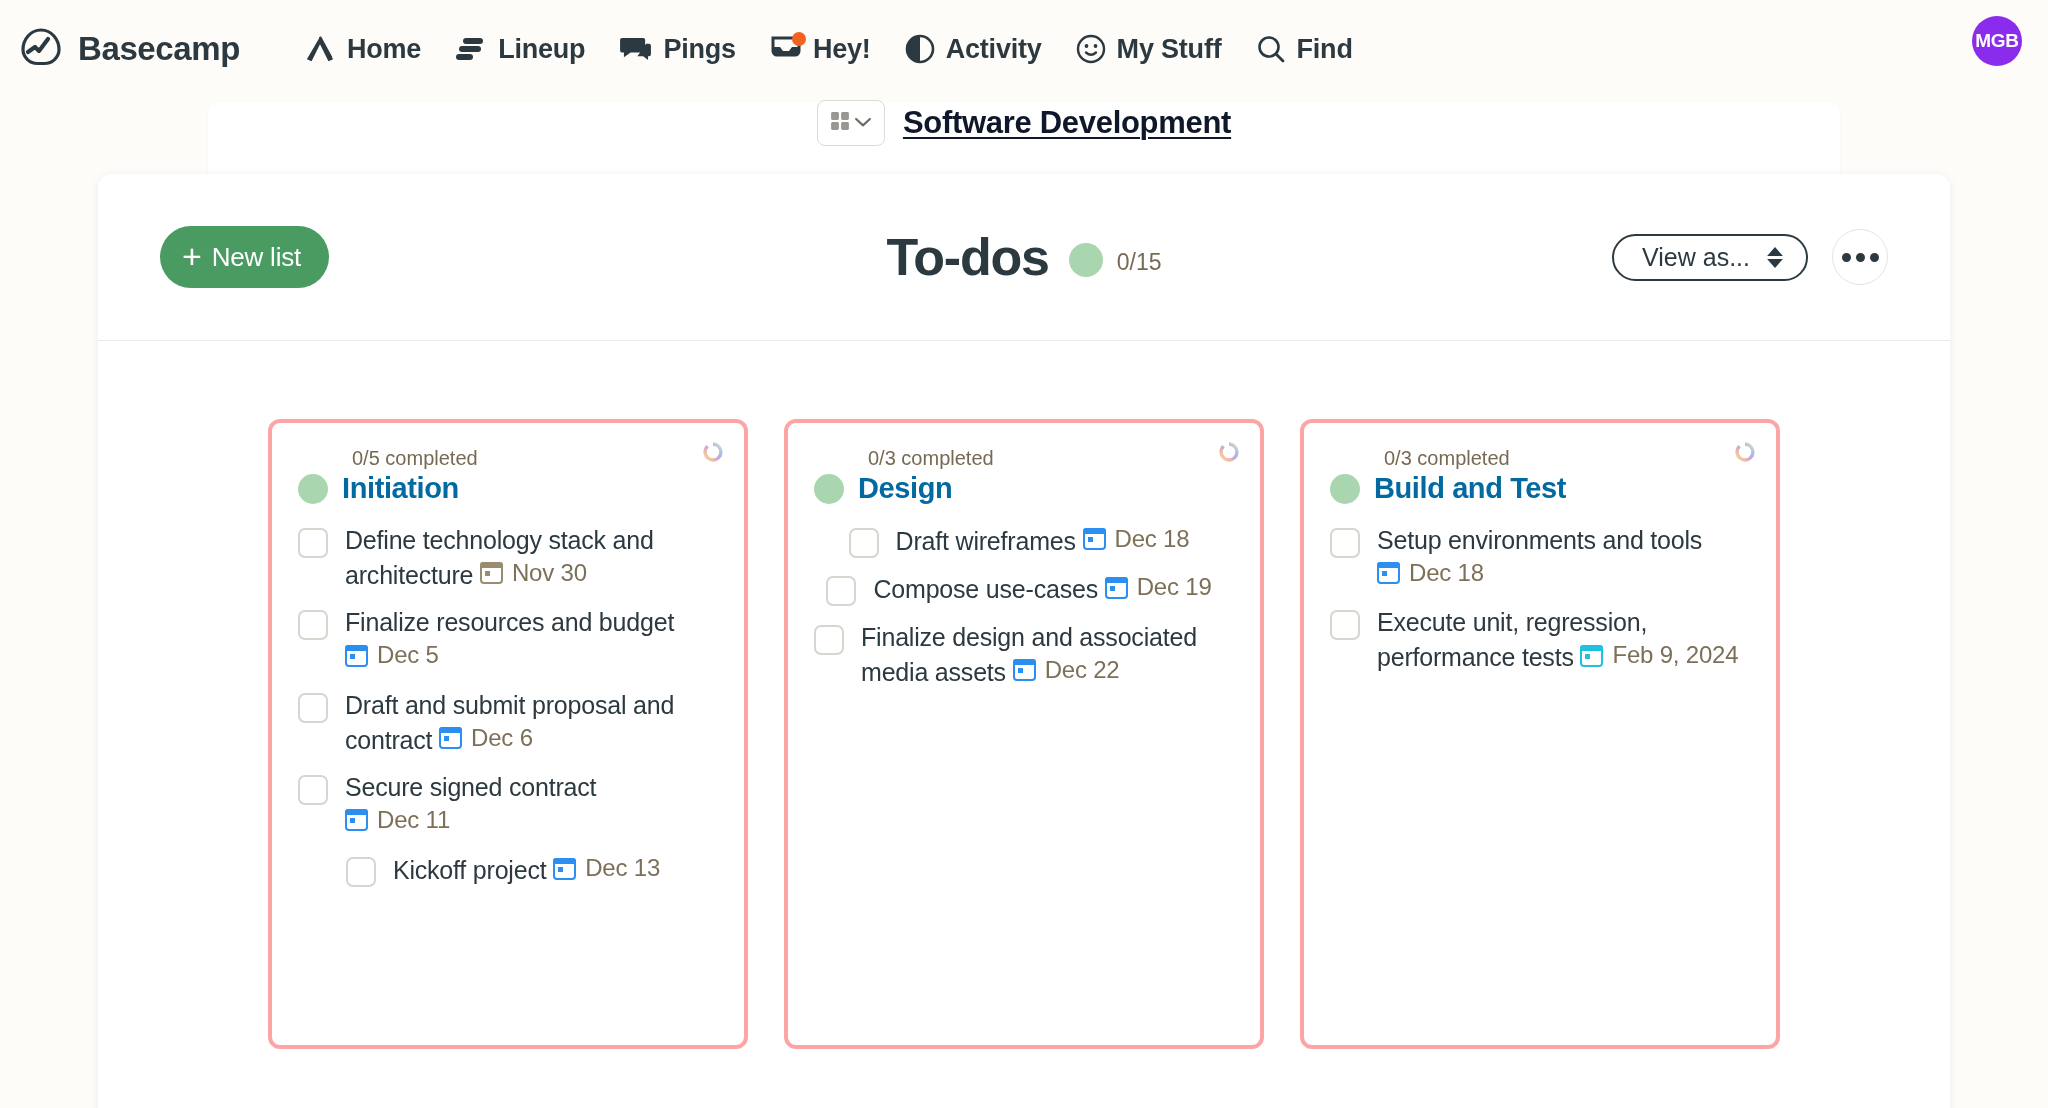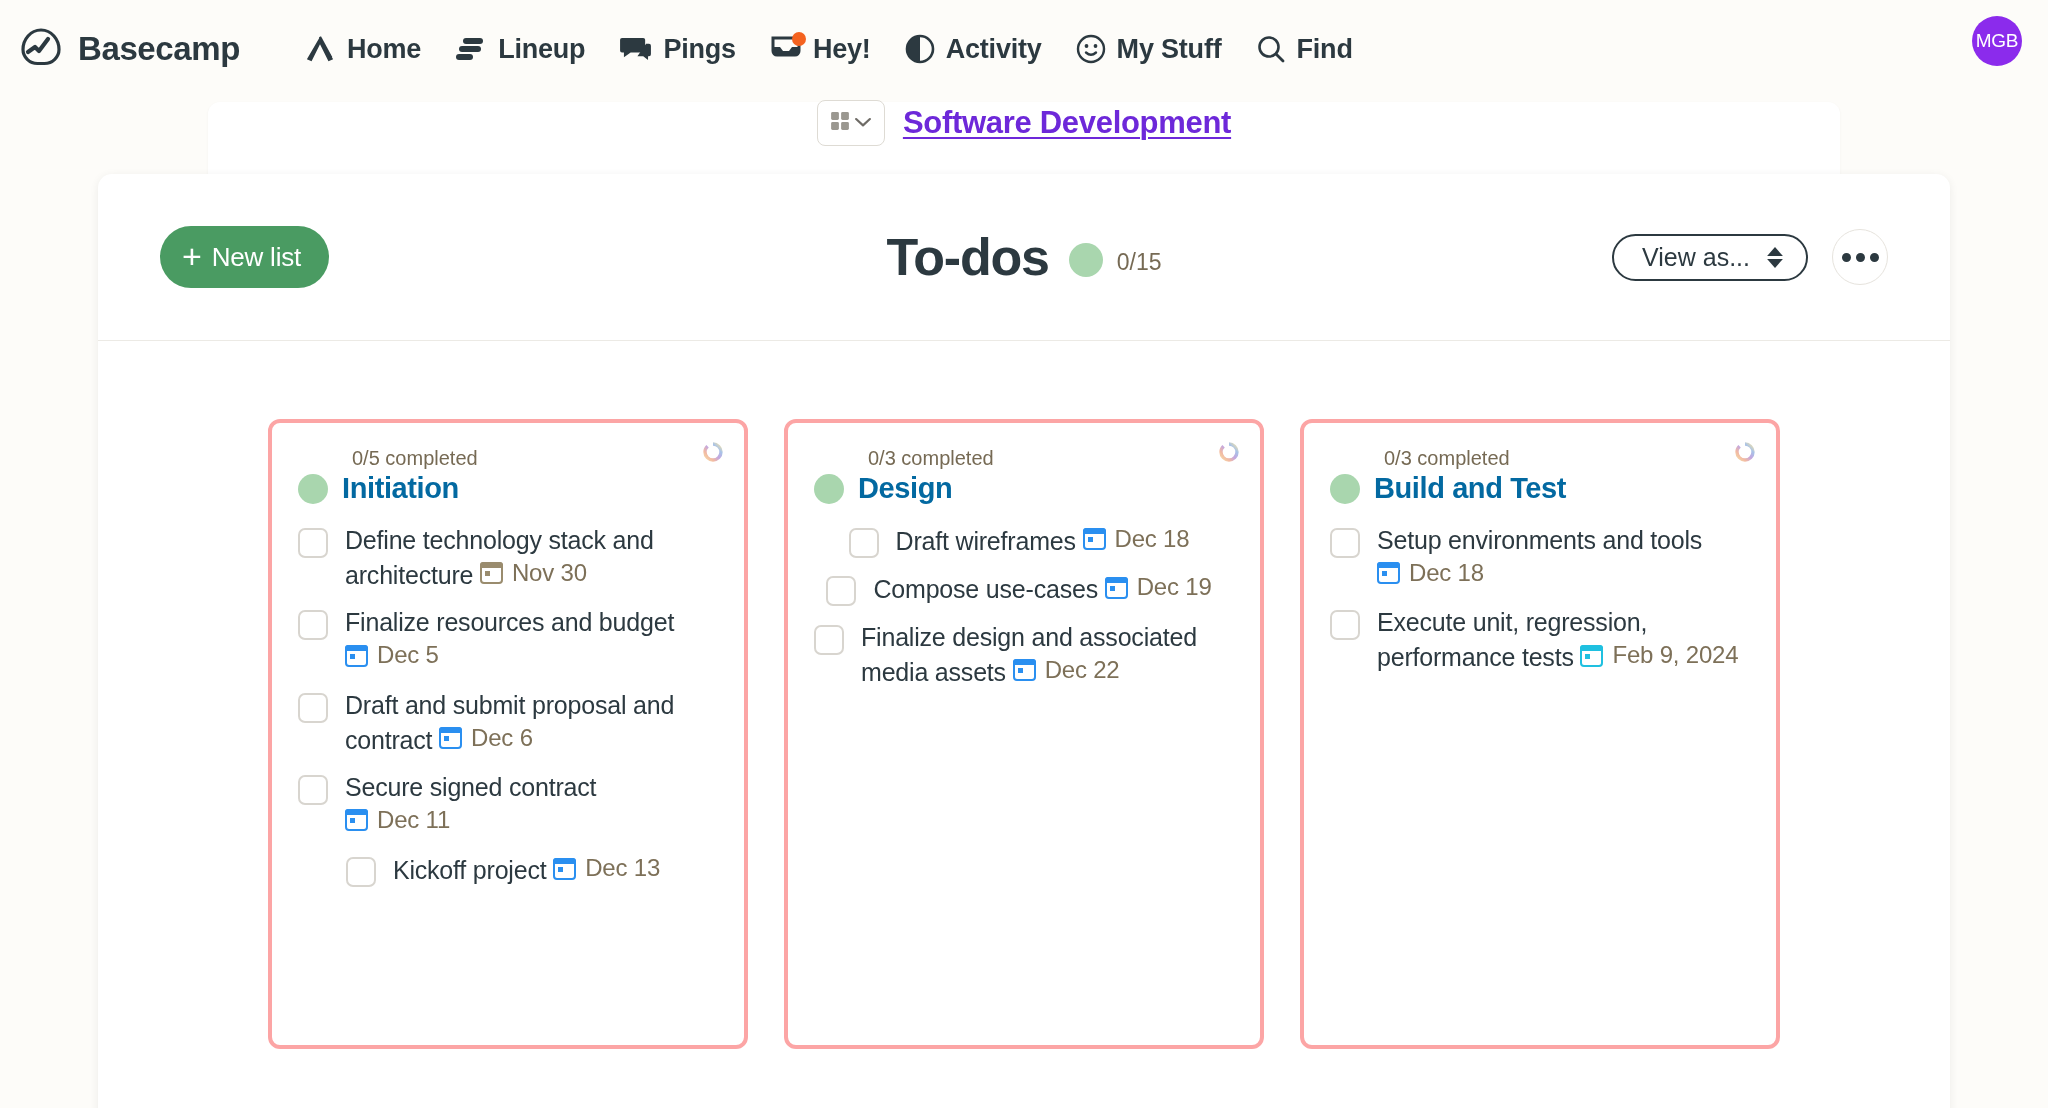--- a/index.html
+++ b/index.html
@@ -76,21 +76,21 @@
   .avatar {
     position: absolute;
     right: 26px;
     top: 50%;
     transform: translateY(-50%);
     width: 50px; height: 50px;
     border-radius: 50%;
     background: #8b2bec;
     color: #fff;
     font-size: 19px;
-    font-weight: normal;
+    font-weight: bold;
     display: flex;
     align-items: center;
     justify-content: center;
     letter-spacing: -0.3px;
     cursor: pointer;
   }
 
   
   .stage { position: relative; height: 1026px; }
 
@@ -121,21 +121,21 @@
     background: #fff;
     display: flex;
     align-items: center;
     justify-content: center;
     gap: 5px;
     cursor: pointer;
   }
   .project-link {
     font-size: 31px;
     font-weight: bold;
-    color: #6d28d9;
+    color: #0f172a;
     text-decoration: underline;
     text-underline-offset: 4px;
     text-decoration-thickness: 2px;
     cursor: pointer;
     letter-spacing: -0.3px;
   }
 
   .panel-main {
     position: absolute;
     left: 98px;

